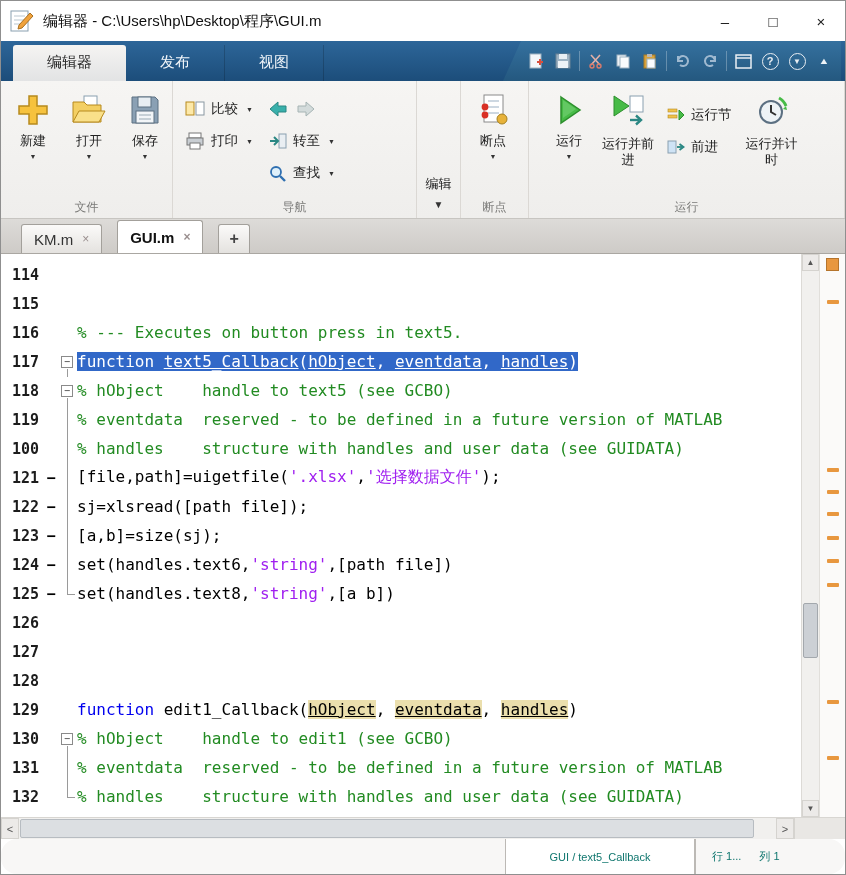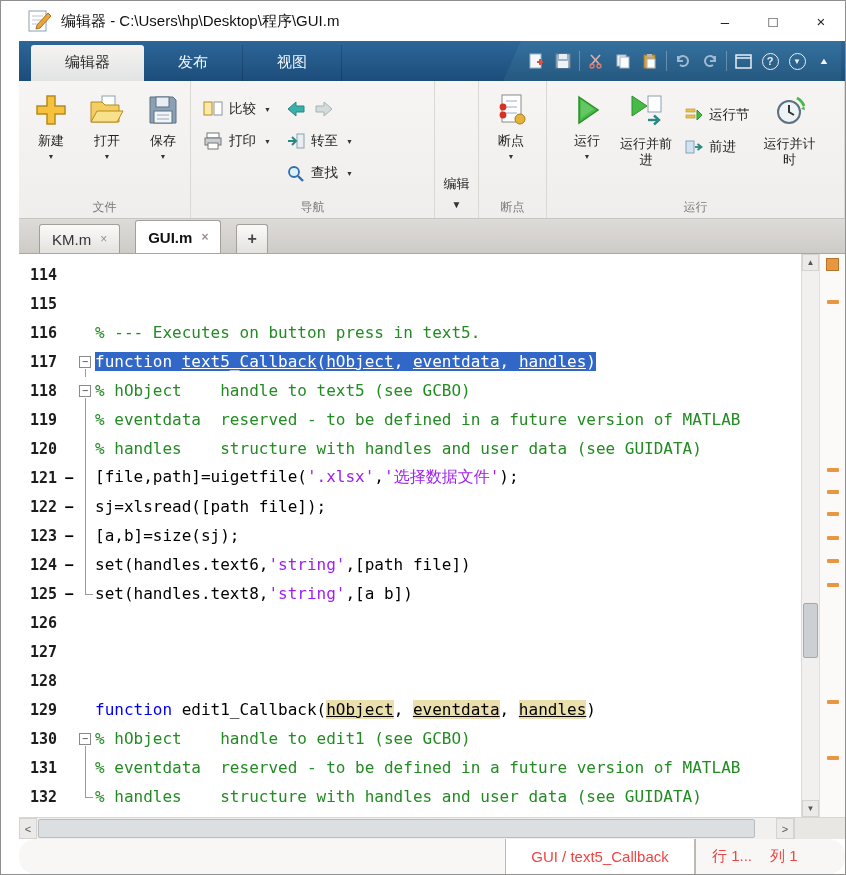--- a/index.html
+++ b/index.html
@@ -1,18 +1,18 @@
 <!DOCTYPE html>
 <html><head>
 <meta charset="utf-8">
 <style>
   * { margin:0; padding:0; box-sizing:border-box; }
   html,body { width:846px; height:875px; }
   body { font-family:"Liberation Sans", sans-serif; background:#fff; position:relative; overflow:hidden; }
-  .win { position:absolute; inset:0; border:1px solid #8f8f8f; display:flex; flex-direction:column; background:#fff;padding-left:18px; }
+  .win { position:absolute; inset:0; border:1px solid #8f8f8f; display:flex; flex-direction:column; background:#fff; }
 
   
   .titlebar { height:40px; display:flex; align-items:center; padding-left:8px; background:#fff; flex:0 0 auto; }
   .appicon { width:26px; height:26px; margin-right:8px; flex:0 0 auto; }
   .title { font-size:15px; color:#101010; flex:1; white-space:nowrap; overflow:hidden; }
   .wctl { width:48px; height:100%; display:flex; align-items:center; justify-content:center; font-size:15px; color:#222; cursor:default; }
 
   
   .tabband { height:40px; background:linear-gradient(#2d6699,#1c4d7a); display:flex; align-items:flex-end; position:relative; flex:0 0 auto; }
   .rtab { padding:8px 34px 9px 34px; color:#f2f6fa; font-size:15px; cursor:default; border-right:1px solid rgba(0,0,0,.18); }
@@ -84,21 +84,21 @@
   .mk { position:absolute; left:7px; width:12px; height:4px; background:#E8973F; border-radius:1px; }
 
   
   .hscroll { height:22px; flex:0 0 auto; display:flex; background:#f1f0ee; border-top:1px solid #d8d6d2; }
   .harr { width:18px; display:flex; align-items:center; justify-content:center; font-size:11px; color:#555; background:#eceae8; border:1px solid #d5d3cf; }
   .htrack { flex:1; position:relative; }
   .hthumb { position:absolute; top:1px; bottom:1px; left:1px; width:97%; background:#dcdfe2; border:1px solid #b7bcc1; border-radius:2px; }
   .hcorner { width:51px; background:#e9e7e4; border-left:1px solid #d5d3cf; }
 
   
-  .status { height:35px; flex:0 0 auto; background:#f8f7f6; display:flex; justify-content:flex-end; align-items:stretch; font-size:15px; color:#ef4444;border-radius:16px; }
+  .status { height:35px; flex:0 0 auto; background:#f8f7f6; display:flex; justify-content:flex-end; align-items:stretch; font-size:11px; color:#0f766e;border-radius:16px; }
   .scell { display:flex; align-items:center; padding:0 16px; border-left:1px solid #bcb9b5; }
   .scell.context { background:#fff; border-right:1px solid #bcb9b5; min-width:190px; justify-content:center; }
   .scell.pos { min-width:150px; gap:18px; }
 </style>
 </head>
 <body>
 
 <div class="win">
 
   <div class="titlebar">
@@ -375,21 +375,21 @@
     </div>
 
   <div class="editorband">
     <div class="codepane" id="codelines">
         <div class="cl"><span class="ln">114</span><span class="dash"></span><span class="fold "></span><span class="ct"></span></div>
         <div class="cl"><span class="ln">115</span><span class="dash"></span><span class="fold "></span><span class="ct"></span></div>
         <div class="cl"><span class="ln">116</span><span class="dash"></span><span class="fold "></span><span class="ct"><span class="t-c">% --- Executes on button press in text5.</span></span></div>
         <div class="cl"><span class="ln">117</span><span class="dash"></span><span class="fold open"><span class="fbox">−</span></span><span class="ct"><span class="t-sel">function </span><span class="t-selu">text5_Callback</span><span class="t-sel">(</span><span class="t-selu">hObject</span><span class="t-sel">, </span><span class="t-selu">eventdata</span><span class="t-sel">, </span><span class="t-selu">handles</span><span class="t-sel">)</span></span></div>
         <div class="cl"><span class="ln">118</span><span class="dash"></span><span class="fold open"><span class="fbox">−</span></span><span class="ct"><span class="t-c">% hObject    handle to text5 (see GCBO)</span></span></div>
         <div class="cl"><span class="ln">119</span><span class="dash"></span><span class="fold line"></span><span class="ct"><span class="t-c">% eventdata  reserved - to be defined in a future version of MATLAB</span></span></div>
-        <div class="cl"><span class="ln">120</span><span class="dash"></span><span class="fold line"></span><span class="ct"><span class="t-c">% handles    structure with handles and user data (see GUIDATA)</span></span></div>
+        <div class="cl"><span class="ln">100</span><span class="dash"></span><span class="fold line"></span><span class="ct"><span class="t-c">% handles    structure with handles and user data (see GUIDATA)</span></span></div>
         <div class="cl"><span class="ln">121</span><span class="dash">−</span><span class="fold line"></span><span class="ct"><span class="t-p">[file,path]=uigetfile(</span><span class="t-str">'.xlsx'</span><span class="t-p">,</span><span class="t-str">'选择数据文件'</span><span class="t-p">);</span></span></div>
         <div class="cl"><span class="ln">122</span><span class="dash">−</span><span class="fold line"></span><span class="ct"><span class="t-p">sj=xlsread([path file]);</span></span></div>
         <div class="cl"><span class="ln">123</span><span class="dash">−</span><span class="fold line"></span><span class="ct"><span class="t-p">[a,b]=size(sj);</span></span></div>
         <div class="cl"><span class="ln">124</span><span class="dash">−</span><span class="fold line"></span><span class="ct"><span class="t-p">set(handles.text6,</span><span class="t-str">'string'</span><span class="t-p">,[path file])</span></span></div>
         <div class="cl"><span class="ln">125</span><span class="dash">−</span><span class="fold end"></span><span class="ct"><span class="t-p">set(handles.text8,</span><span class="t-str">'string'</span><span class="t-p">,[a b])</span></span></div>
         <div class="cl"><span class="ln">126</span><span class="dash"></span><span class="fold "></span><span class="ct"></span></div>
         <div class="cl"><span class="ln">127</span><span class="dash"></span><span class="fold "></span><span class="ct"></span></div>
         <div class="cl"><span class="ln">128</span><span class="dash"></span><span class="fold "></span><span class="ct"></span></div>
         <div class="cl"><span class="ln">129</span><span class="dash"></span><span class="fold "></span><span class="ct"><span class="t-k">function</span><span class="t-p"> edit1_Callback(</span><span class="t-v">hObject</span><span class="t-p">, </span><span class="t-v">eventdata</span><span class="t-p">, </span><span class="t-v">handles</span><span class="t-p">)</span></span></div>
         <div class="cl"><span class="ln">130</span><span class="dash"></span><span class="fold open"><span class="fbox">−</span></span><span class="ct"><span class="t-c">% hObject    handle to edit1 (see GCBO)</span></span></div>

